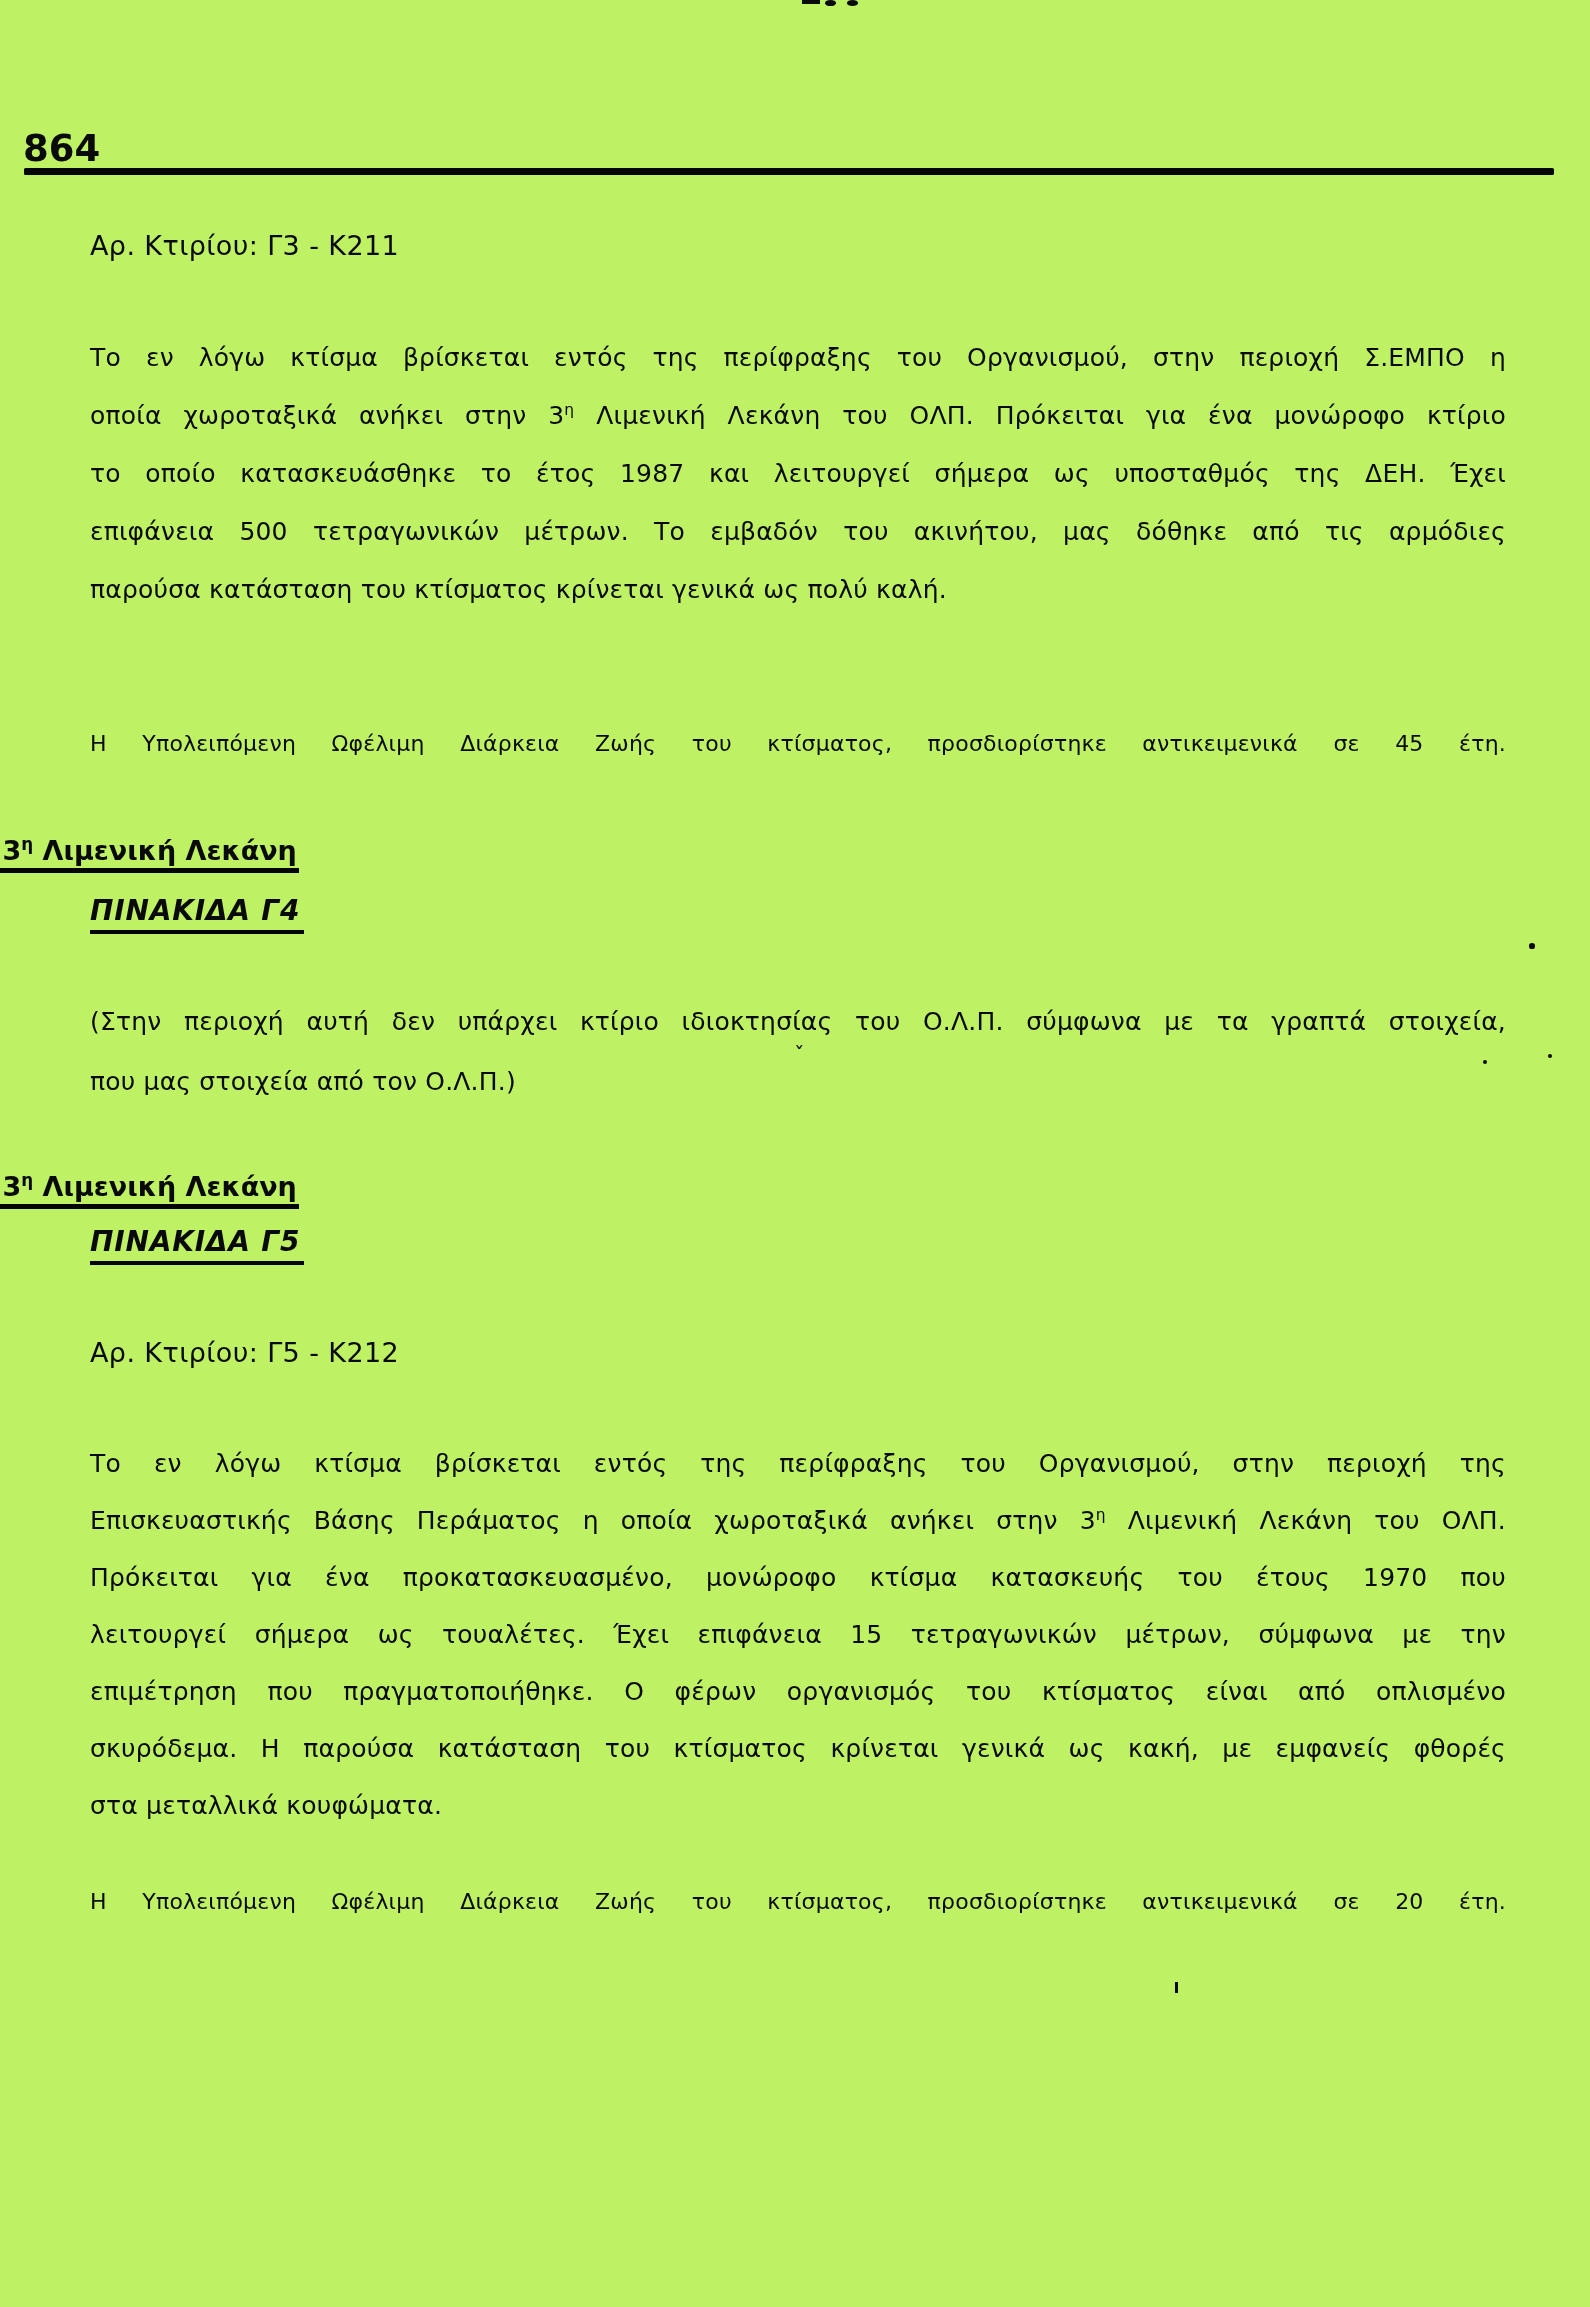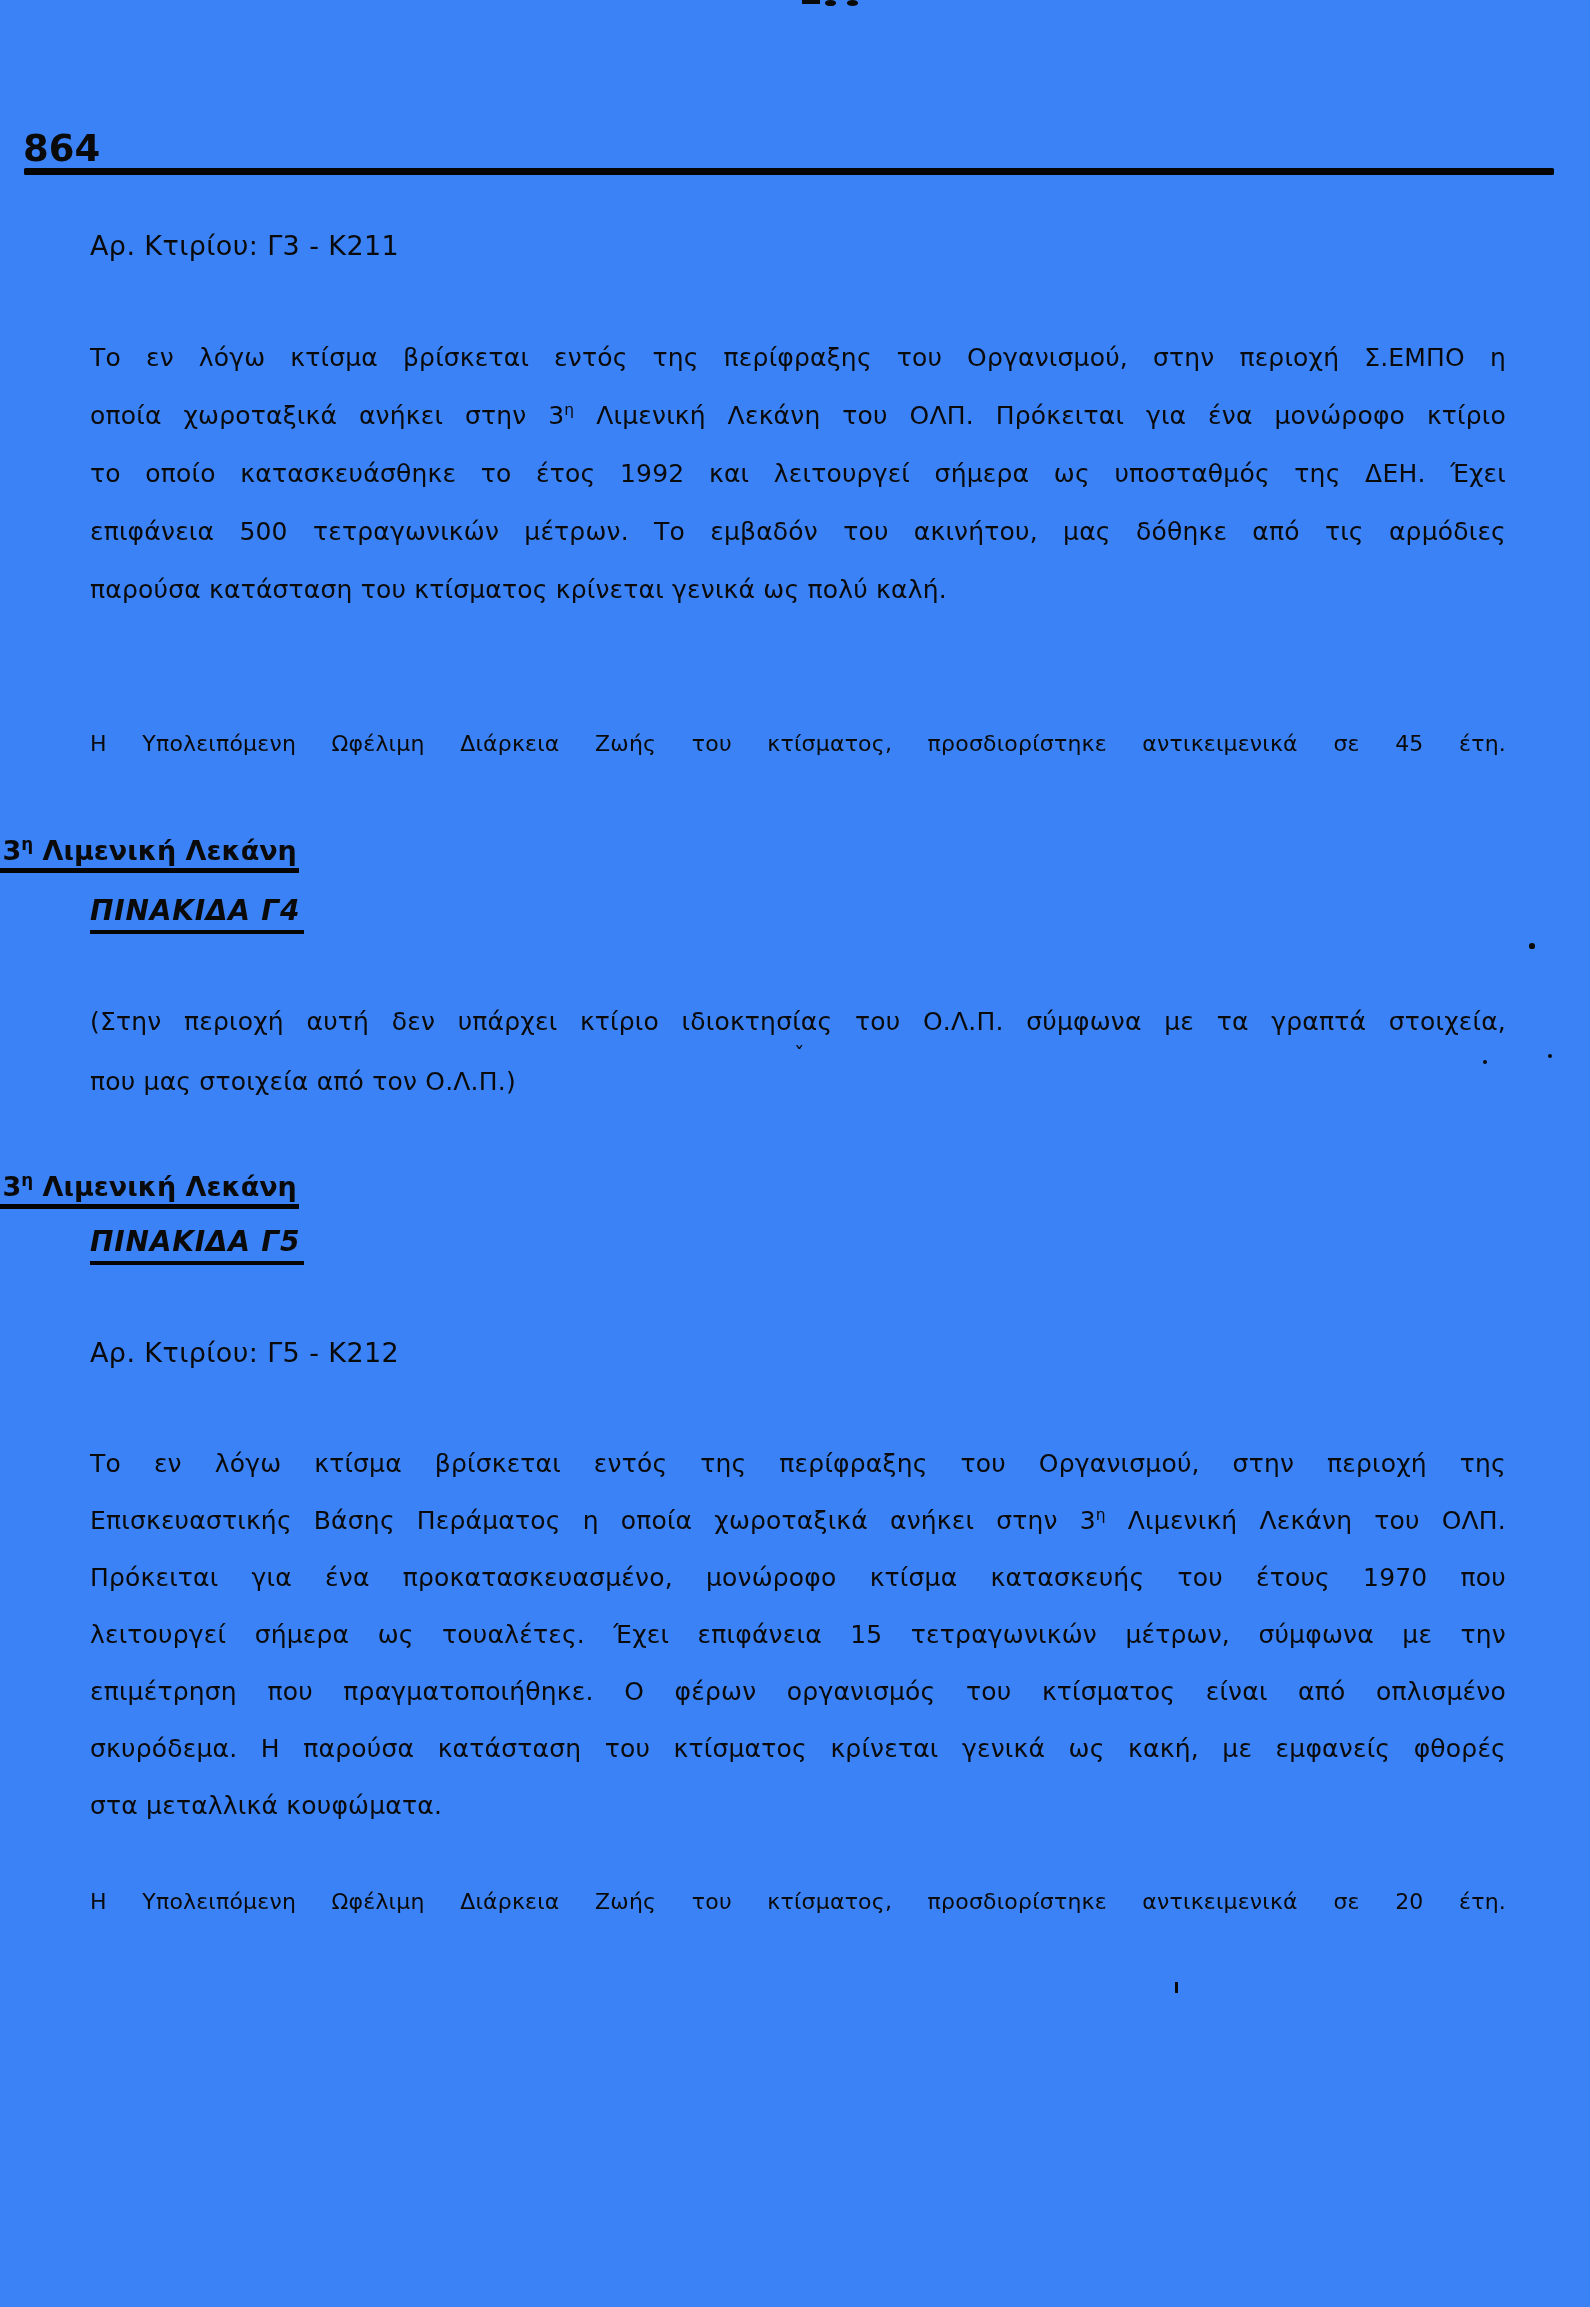--- a/index.html
+++ b/index.html
@@ -1,19 +1,19 @@
 <!DOCTYPE html>
 <html style="font-size:13px"><head>
 <meta charset="utf-8">
 <style>
   html,body{margin:0;padding:0;background:#ffffff;}
   .page{
     position:relative;
     width:1591px;height:2307px;
-    background:#3b82f6;
+    background:#bef264;
     color:#0a0a0a;
     font-family:"DejaVu Sans","Liberation Sans",sans-serif;
     overflow:hidden;
   }
   
   .hdr-num{
     position:absolute;left:23px;top:127px;
     font-size:37px;font-weight:bold;letter-spacing:0;
   }
   .hdr-title{
@@ -91,21 +91,21 @@
   <div class="art round" style="left:847px;top:0;width:11.4px;height:5.7px;"></div>
 
   <div class="hdr-num">864</div>
   <div class="hdr-rule"></div>
 
   <div class="bldg-label g3-label">Αρ. Κτιρίου: Γ3 - Κ211</div>
 
   <div class="para para1">
     <div class="ln j"><span>Το εν λόγω κτίσμα βρίσκεται εντός της περίφραξης του Οργανισμού, στην περιοχή Σ.ΕΜΠΟ η</span><sup class="sp"></sup><span></span></div>
     <div class="ln j"><span>οποία χωροταξικά ανήκει στην 3</span><sup class="sp">η</sup><span> Λιμενική Λεκάνη του ΟΛΠ. Πρόκειται για ένα μονώροφο κτίριο</span></div>
-    <div class="ln j"><span>το οποίο κατασκευάσθηκε το έτος 1992 και λειτουργεί σήμερα ως υποσταθμός της ΔΕΗ. Έχει</span><sup class="sp"></sup><span></span></div>
+    <div class="ln j"><span>το οποίο κατασκευάσθηκε το έτος 1987 και λειτουργεί σήμερα ως υποσταθμός της ΔΕΗ. Έχει</span><sup class="sp"></sup><span></span></div>
     <div class="ln j"><span>επιφάνεια 500 τετραγωνικών μέτρων. Το εμβαδόν του ακινήτου, μας δόθηκε από τις αρμόδιες</span><sup class="sp"></sup><span></span></div>
     <div class="ln l"><span>παρούσα κατάσταση του κτίσματος κρίνεται γενικά ως πολύ καλή.</span></div>
   </div>
 
   <div class="life life45">Η Υπολειπόμενη Ωφέλιμη Διάρκεια Ζωής του κτίσματος, προσδιορίστηκε αντικειμενικά σε 45 έτη.</div>
 
   <div class="sec-head sec-head1">
     <span class="u"><span>3</span><sup class="sp">η</sup><span> Λιμενική Λεκάνη</span></span>
   </div>
   <div class="pinakida pin4">

